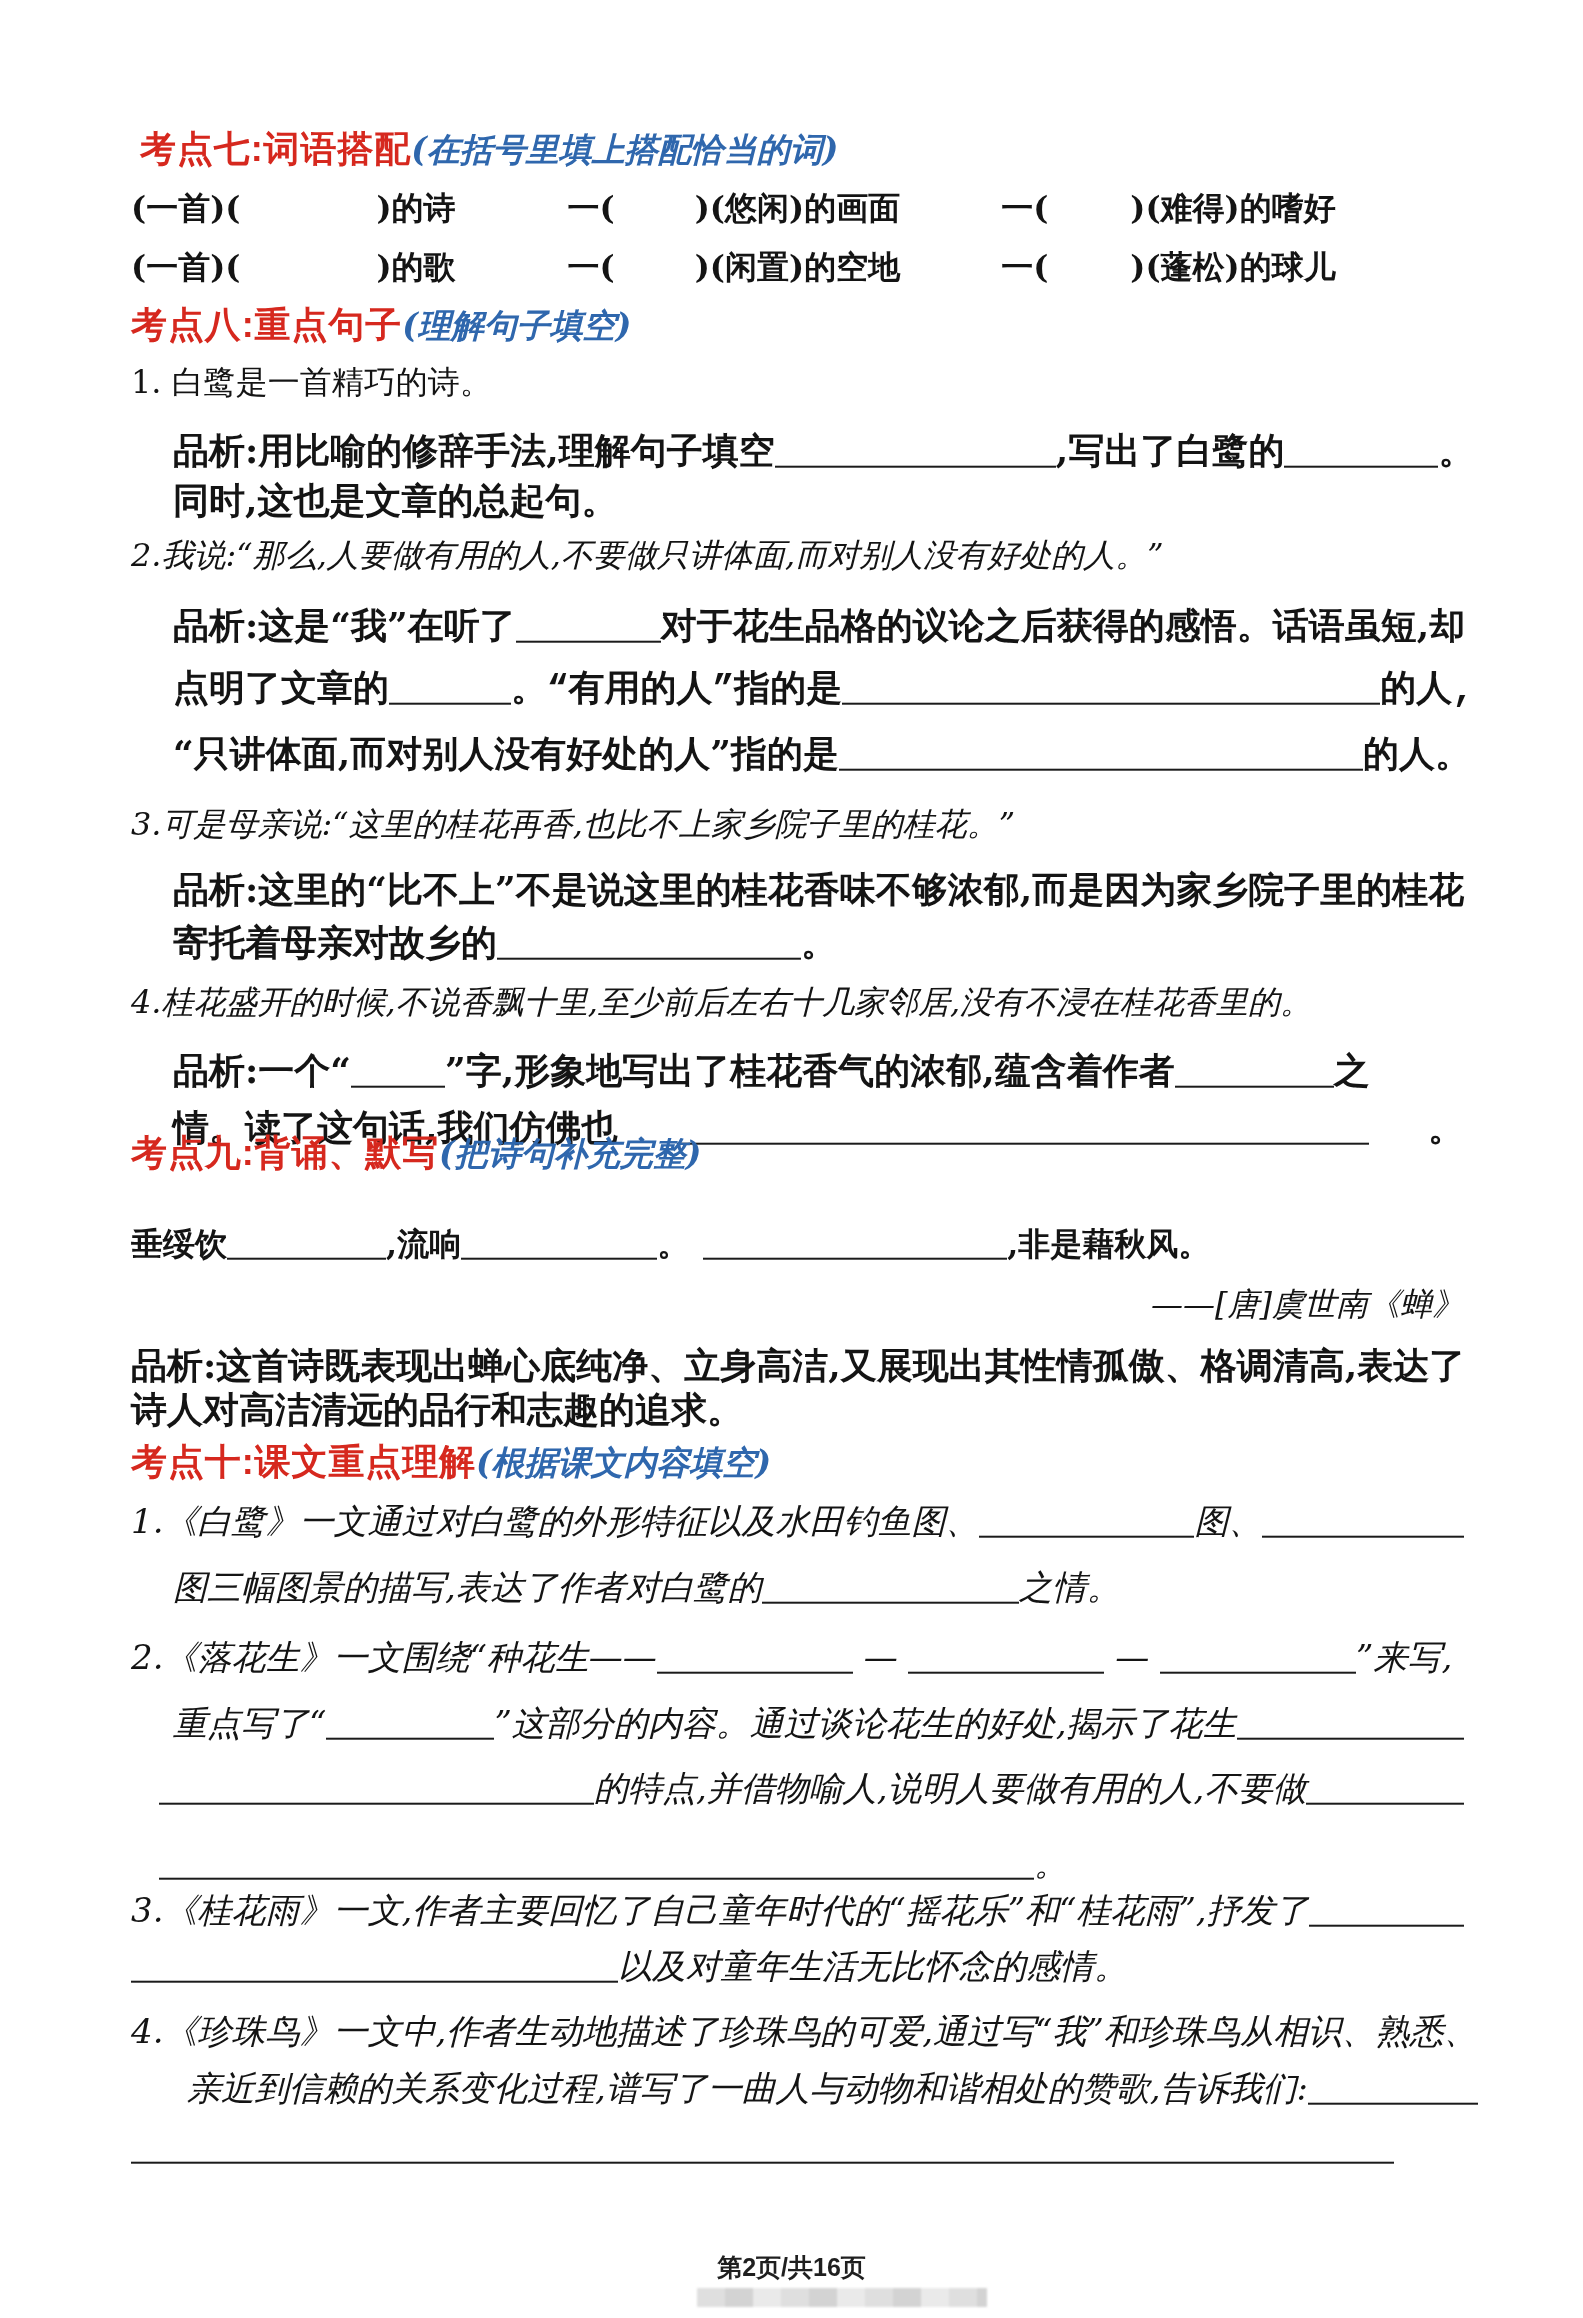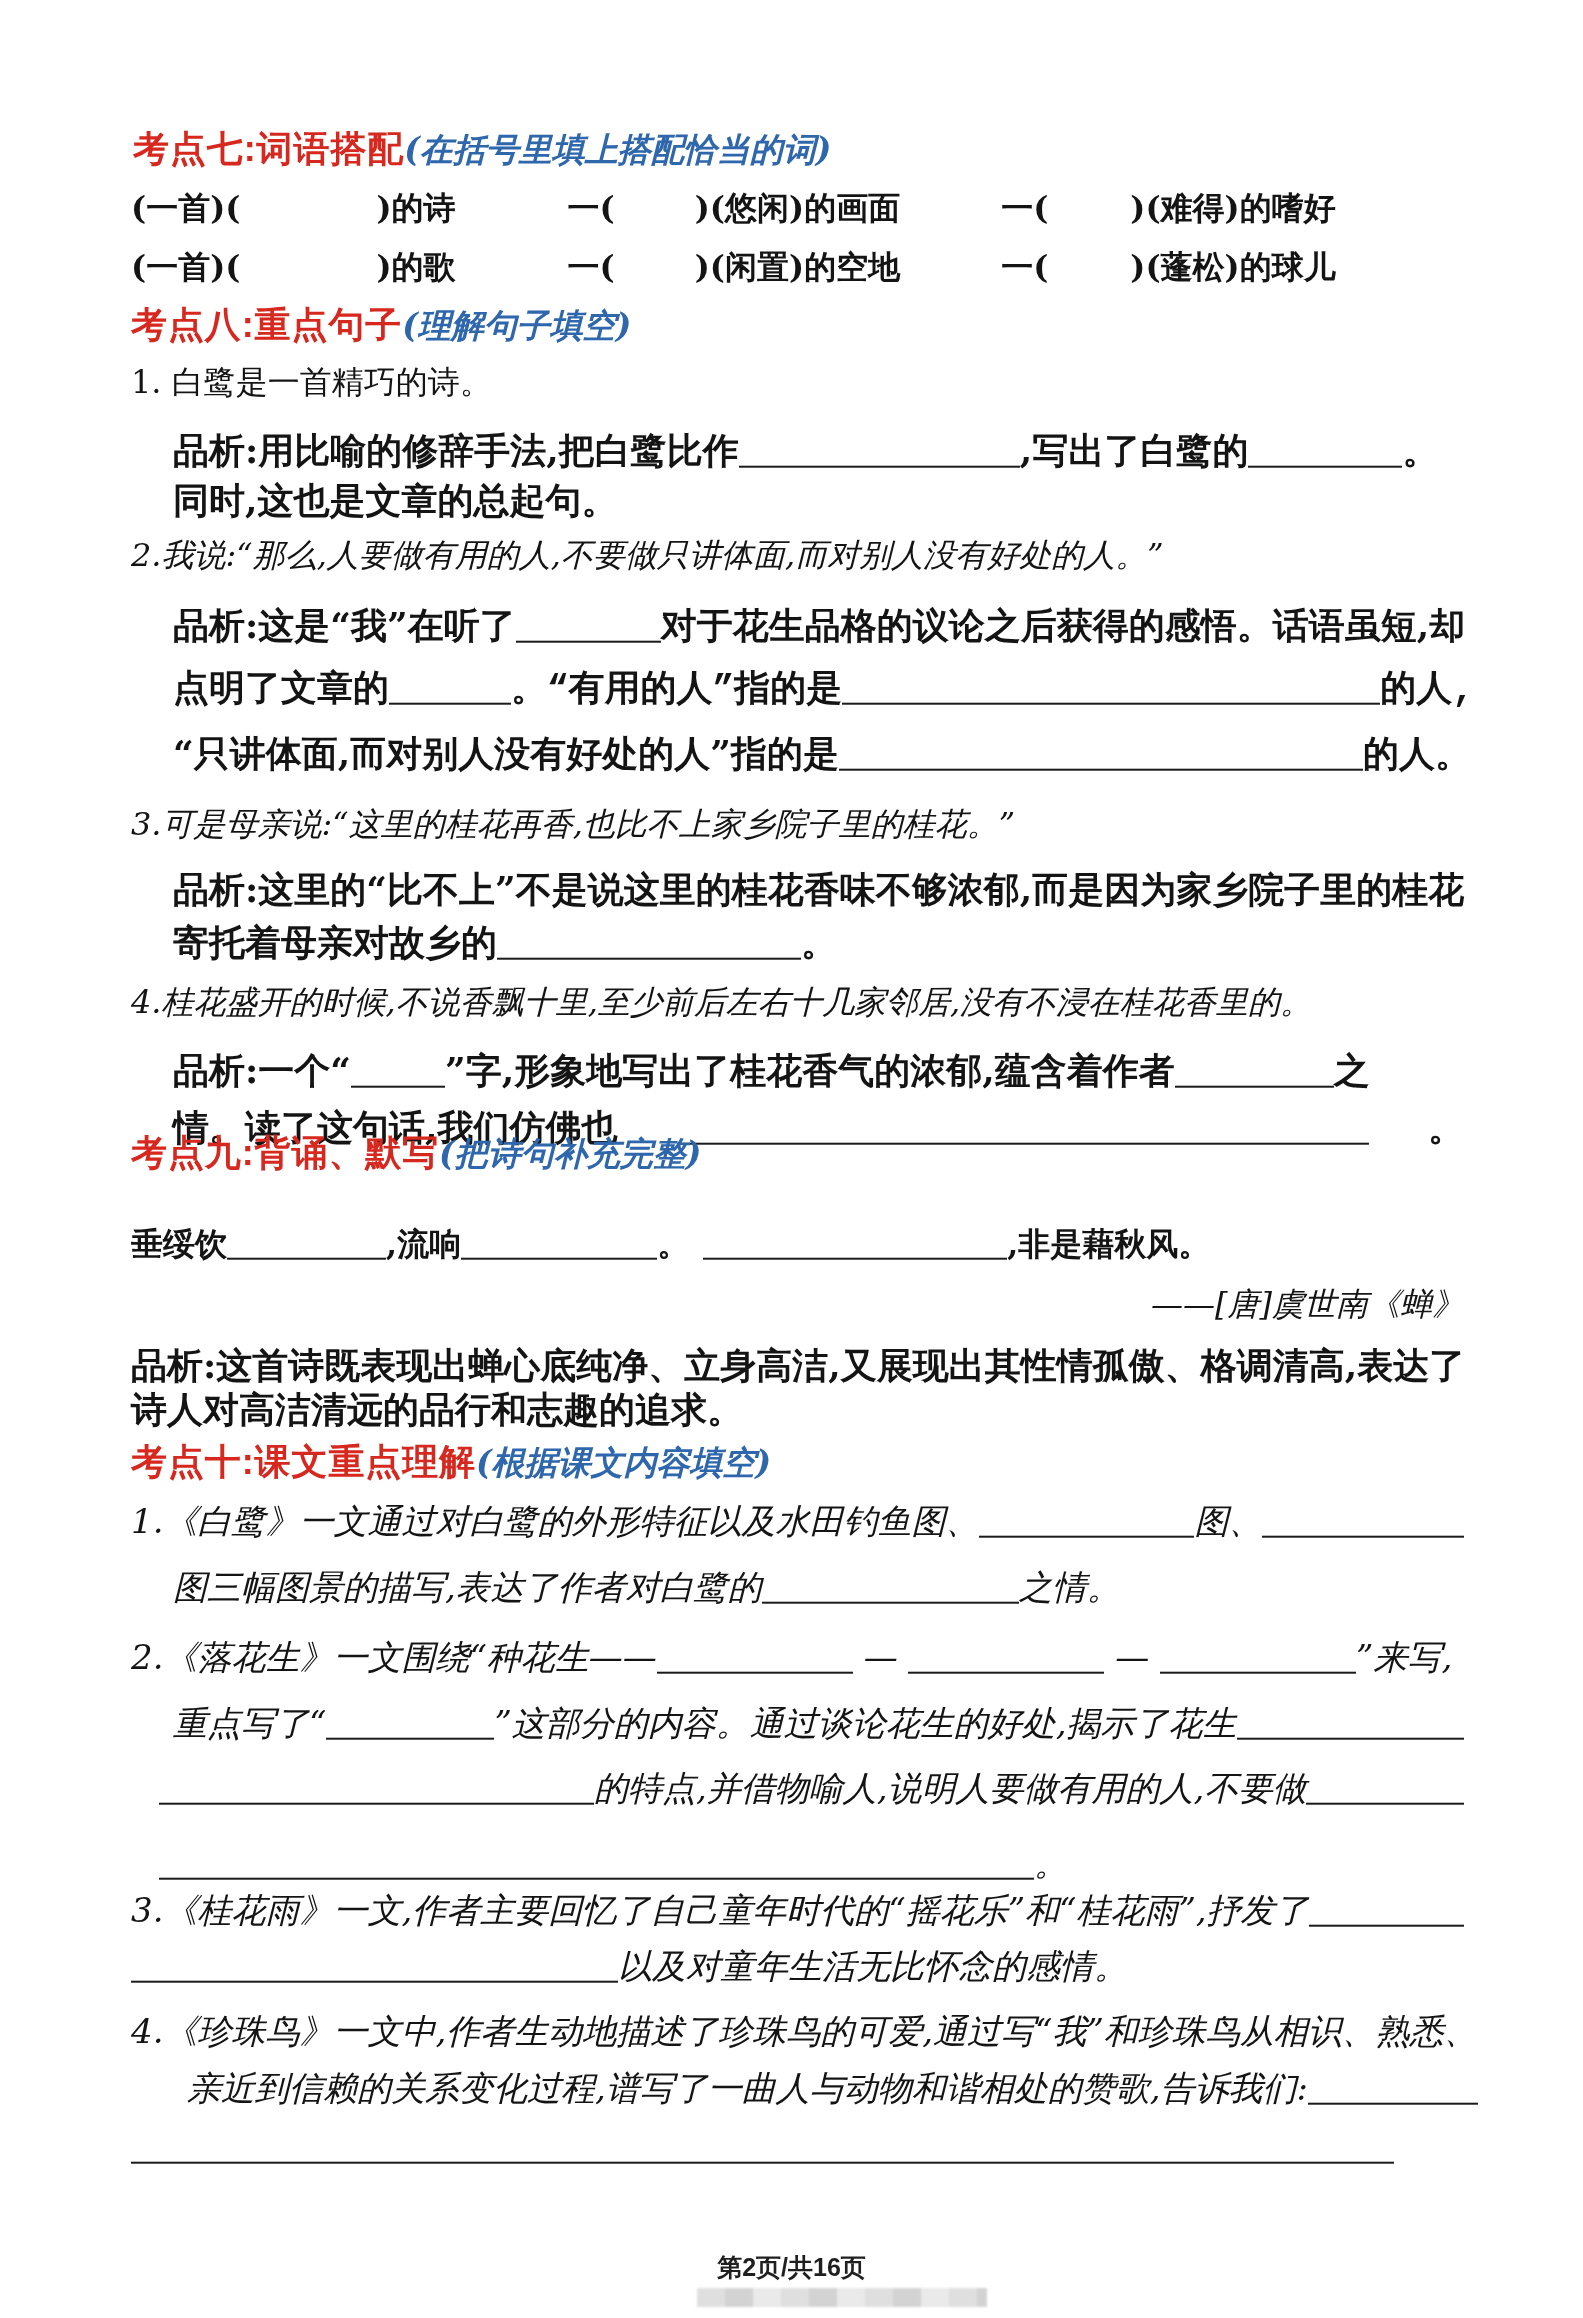--- a/index.html
+++ b/index.html
@@ -29,21 +29,21 @@
              filter:blur(0.9px);opacity:.8;}
 </style>
 </head>
 <body>
 
 <div class="page" id="worksheet">
   <div class="footer">
     <span>第2页/共16页</span>
   </div>
   <div class="watermark"></div>
-<div class="heading" style="top: 125px; left: 133px;"><span class="title">考点七:词语搭配</span><span class="note">(在括号里填上搭配恰当的词)</span></div>
+<div class="heading" style="top: 125px; left: 140px;"><span class="title">考点七:词语搭配</span><span class="note">(在括号里填上搭配恰当的词)</span></div>
     <div class="line body" style="top: 187px; left: 131px; width: 1333px;">
       <span class="run">(一首)(</span>
       <span class="gap" style="width: 136px;"></span>
       <span class="run">)的诗</span>
       <span class="gap" style="width: 112px;"></span>
       <span class="run">一(</span>
       <span class="gap" style="width: 80px;"></span>
       <span class="run">)(悠闲)的画面</span>
       <span class="gap" style="width: 101px;"></span>
       <span class="run">一(</span>
@@ -62,21 +62,21 @@
       <span class="run">一(</span>
       <span class="gap" style="width: 82px;"></span>
       <span class="run">)(蓬松)的球儿</span>
     </div>
     <div class="heading" style="top: 301px; left: 131px;"><span class="title">考点八:重点句子</span><span class="note">(理解句子填空)</span></div>
     <div class="line kaiu" style="top: 361px; left: 131px; width: 1333px;">
       <span class="run">1. 白鹭是一首精巧的诗。</span>
     </div>
     <div class="line pin" style="top: 419px; left: 173px; width: 1291px;">
       <span class="run bold">品析:</span>
-      <span class="run">用比喻的修辞手法,把白鹭比作</span>
+      <span class="run">用比喻的修辞手法,理解句子填空</span>
       <span class="blank" style="width: 281px;"></span>
       <span class="run">,写出了白鹭的</span>
       <span class="blank" style="width: 154px;"></span>
       <span class="run">。</span>
     </div>
     <div class="line pin" style="top: 477px; left: 173px; width: 1291px;">
       <span class="run">同时,这也是文章的总起句。</span>
     </div>
     <div class="line kai" style="top: 534px; left: 131px; width: 1333px;">
       <span class="run">2.我说:“那么,人要做有用的人,不要做只讲体面,而对别人没有好处的人。”</span>

